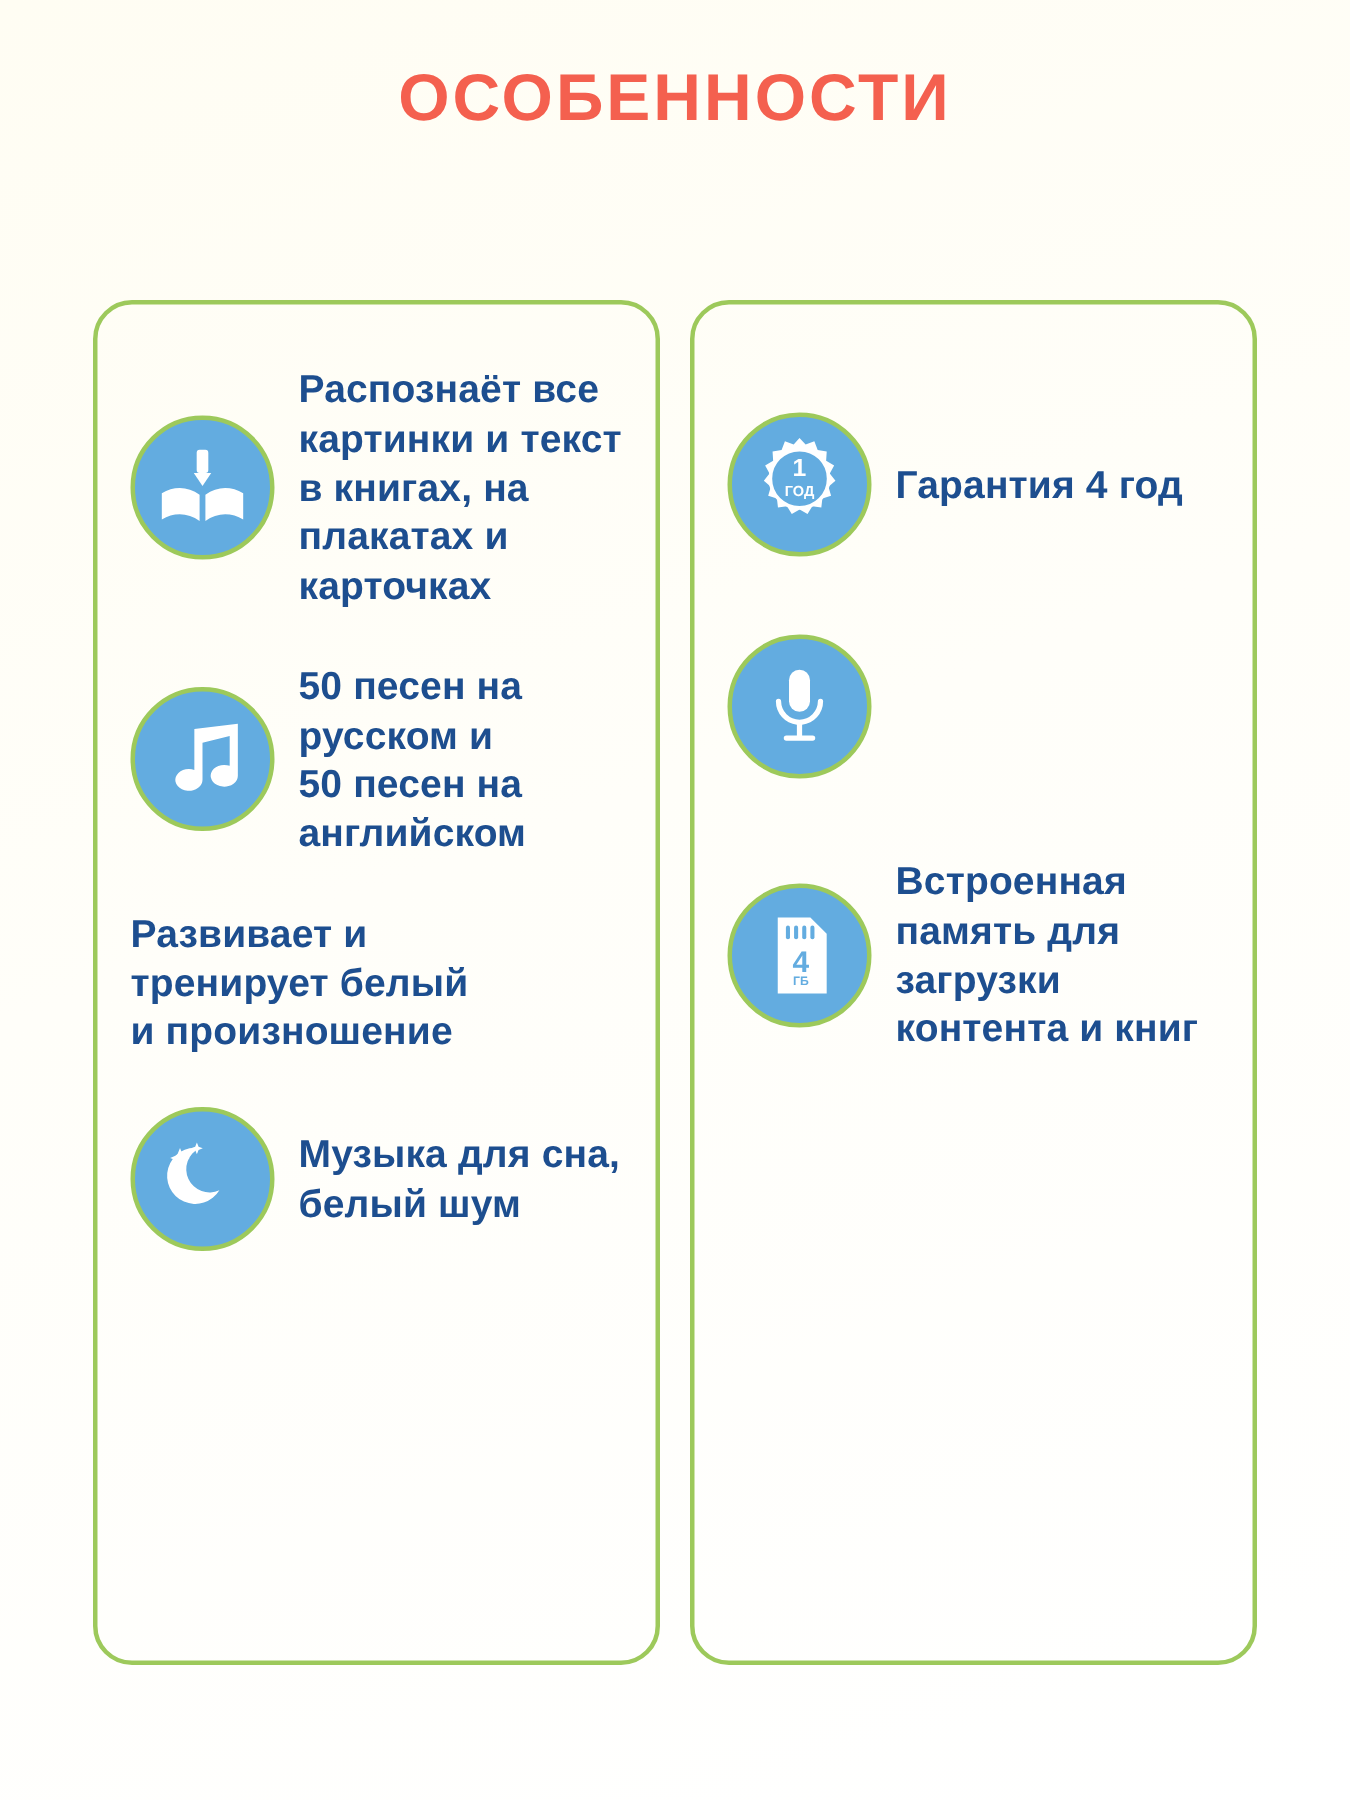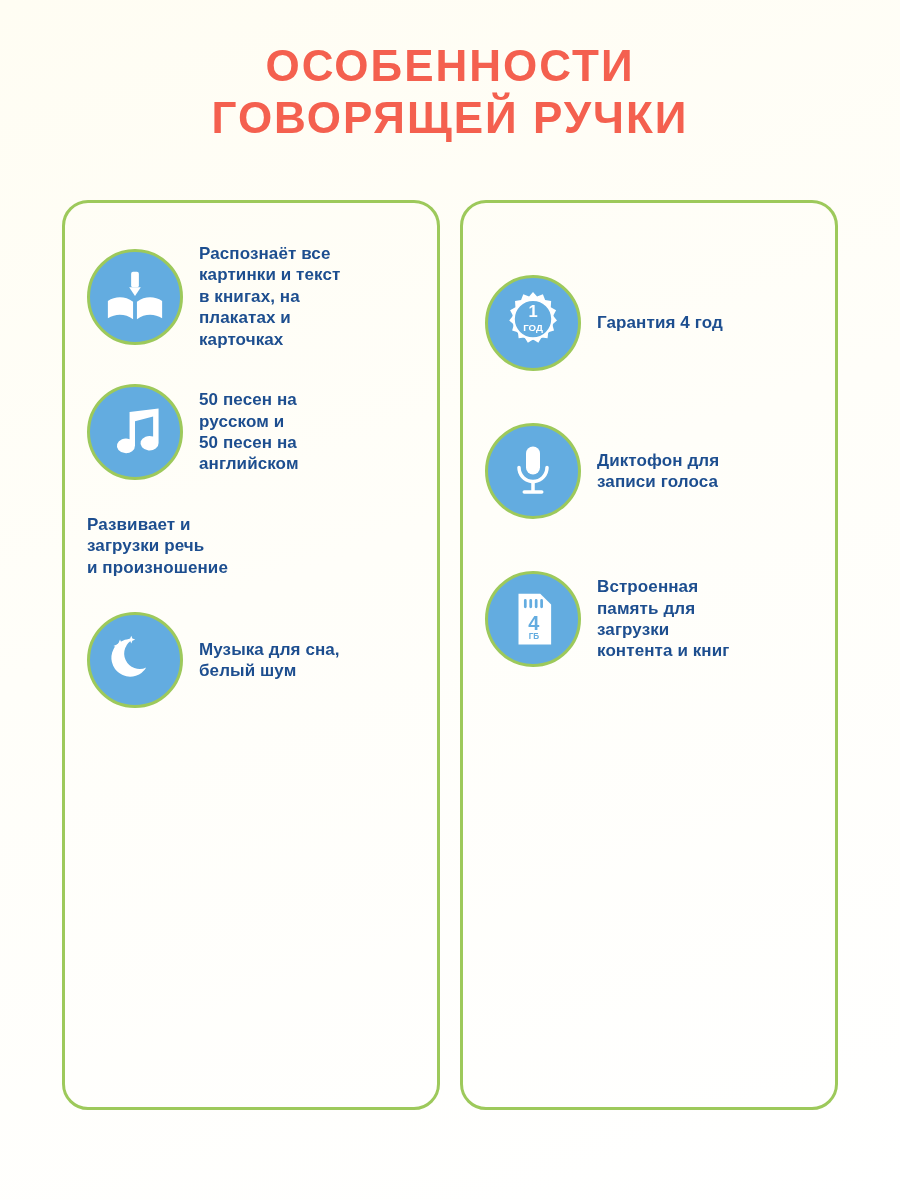--- a/index.html
+++ b/index.html
@@ -71,40 +71,39 @@
     background: #63ace0;
     border: 3px solid #9dc95b;
     display: flex;
     align-items: center;
     justify-content: center;
   }
   .badge svg { display: block; }
 
   .feat-text {
     color: #1d4e8f;
-    font-size: 17px;
+    font-size: 26px;
     font-weight: 700;
     line-height: 1.26;
     letter-spacing: 0.1px;
     white-space: pre-line;
   }
 
   
   .left  .feature:nth-child(1) { margin-top: 14px; }
   .right .feature:nth-child(1) { margin-top: 46px; }
   .right .feature:nth-child(5) { margin-top: 10px; }
 </style>
 </head>
 <body>
 
 <div class="page">
 
   <h1 class="title">
     <span class="line">ОСОБЕННОСТИ</span>
-    <span class="line">ГОВОРЯЩЕЙ РУЧКИ</span>
   </h1>
 
   <div class="columns">
 
     <div class="column left">
 
       <div class="feature">
         <div class="badge">
           <svg width="62" height="62" viewBox="0 0 64 64">
             <g fill="#ffffff">
@@ -132,21 +131,21 @@
           </svg>
         </div>
         <div class="feat-text">50 песен на
 русском и
 50 песен на
 английском</div>
       </div>
 
       <div class="feature">
         <div class="feat-text">Развивает и
-загрузки речь
+тренирует белый
 и произношение</div>
       </div>
 
       <div class="feature">
         <div class="badge">
           <svg width="60" height="60" viewBox="0 0 64 64">
             <g fill="#ffffff">
               <path d="M44 40a20 20 0 1 1-14-30 16 16 0 0 0 14 30z"></path>
               <path d="M16 10l2 5 5 2-5 2-2 5-2-5-5-2 5-2z"></path>
               <path d="M28 6l1.2 3 3 1.2-3 1.2L28 14.4l-1.2-3-3-1.2 3-1.2z"></path>
@@ -179,22 +178,20 @@
 
       <div class="feature">
         <div class="badge">
           <svg width="56" height="56" viewBox="0 0 64 64">
             <g fill="#ffffff">
               <rect x="24" y="4" width="16" height="32" rx="8"></rect>
               <path d="M14 28a2 2 0 0 1 4 0 14 14 0 0 0 28 0 2 2 0 0 1 4 0 18 18 0 0 1-16 17.9V54h8a2 2 0 0 1 0 4H22a2 2 0 0 1 0-4h8v-8.1A18 18 0 0 1 14 28z"></path>
             </g>
           </svg>
         </div>
-        <div class="feat-text">Диктофон для
-записи голоса</div>
       </div>
 
       <div class="feature">
         <div class="badge">
           <svg width="58" height="58" viewBox="0 0 64 64">
             <path d="M16 4h24l12 12v44H16z" fill="#ffffff"></path>
             <g fill="#63ace0">
               <rect x="22" y="10" width="3" height="10" rx="1.5"></rect>
               <rect x="28" y="10" width="3" height="10" rx="1.5"></rect>
               <rect x="34" y="10" width="3" height="10" rx="1.5"></rect>

